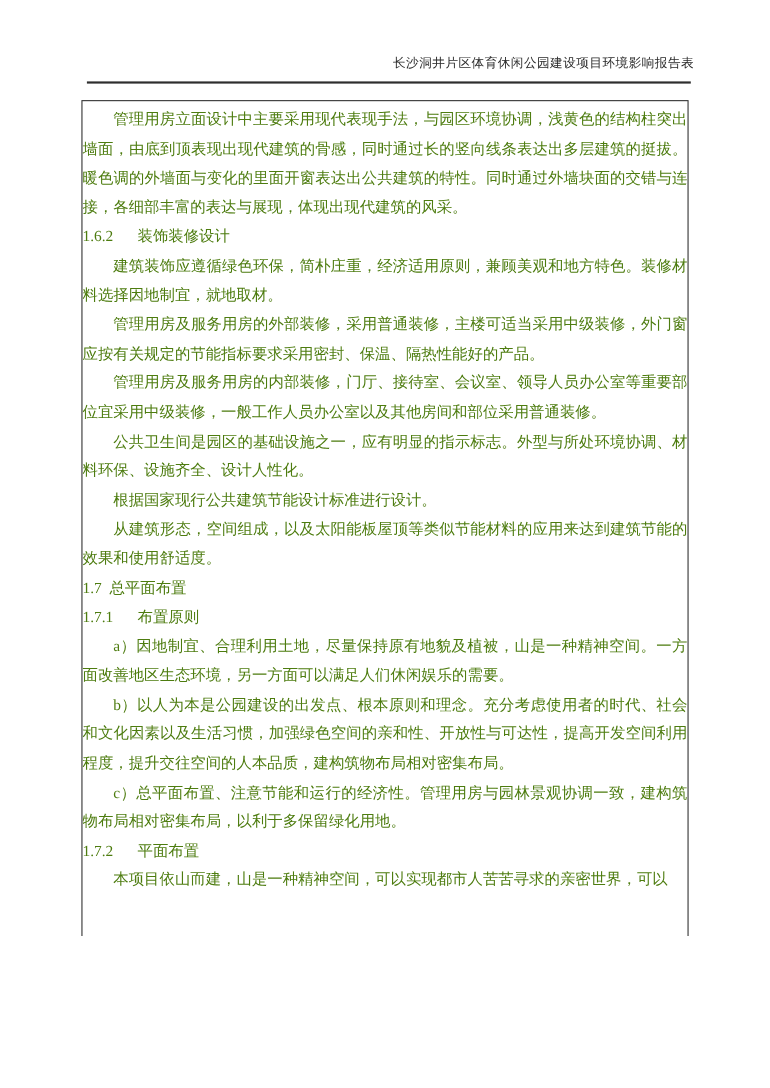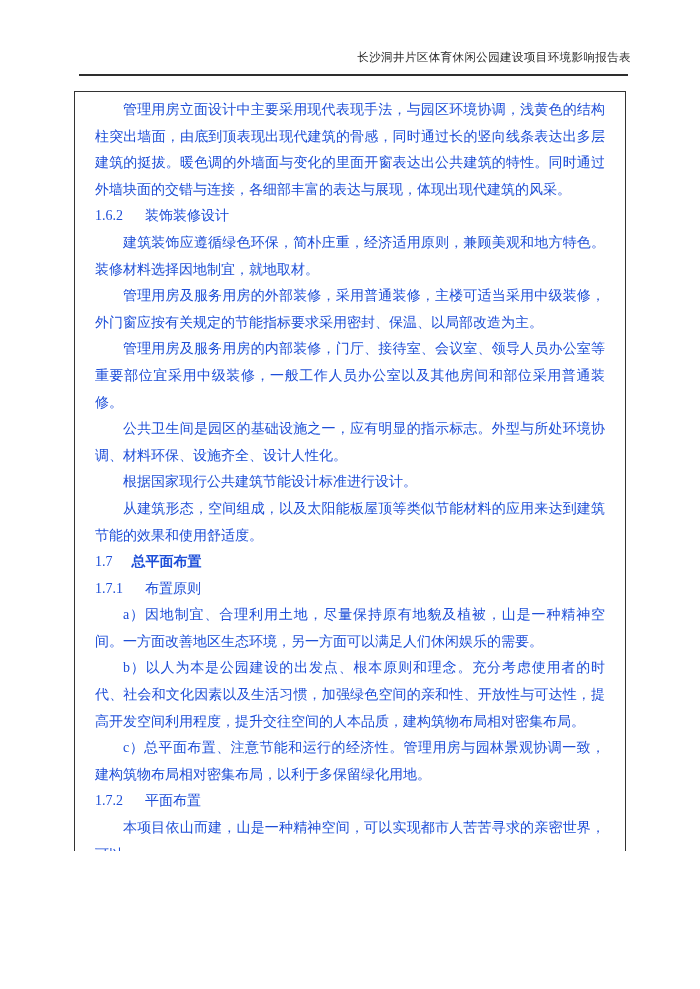--- a/index.html
+++ b/index.html
@@ -27,33 +27,33 @@
     top: 74px; left: 79px;
     width: 549px; height: 2px;
     background: #2e2e2e;
   }
   .sheet {
     position: absolute;
     top: 91px; left: 74px;
     width: 552px; height: 815px;
     box-sizing: border-box;
     border: 1.5px solid #333333;
-    padding: 5px 20px;
+    padding: 5px 0;
     font-size: 14px;
     line-height: 26.6px;
     text-align: justify;
     text-justify: inter-character;
-    color: #1d4ed8;
+    color: #4d7c0f;
     overflow: hidden;
   }
   .sheet p { margin: 0; }
   .para { text-indent: 28px; }
   .h2, .h3 { text-indent: 0; white-space: nowrap; }
   .h3 .ttl { margin-left: 22px; }
-  .h2 .ttl { margin-left: 19px; font-weight: bold; }
+  .h2 .ttl { margin-left: 7px; font-weight: normal; }
   .footer-page {
     position: absolute;
     top: 915px; left: 0;
     width: 100%;
     text-align: center;
     font-size: 12px;
     color: #2a2a2a;
   }
 </style>
 </head>
@@ -66,21 +66,21 @@
   <div class="header-rule"></div>
 
   <div class="sheet">
 
     <p class="para">管理用房立面设计中主要采用现代表现手法，与园区环境协调，浅黄色的结构柱突出墙面，由底到顶表现出现代建筑的骨感，同时通过长的竖向线条表达出多层建筑的挺拔。暖色调的外墙面与变化的里面开窗表达出公共建筑的特性。同时通过外墙块面的交错与连接，各细部丰富的表达与展现，体现出现代建筑的风采。</p>
 
     <p class="h3"><span>1.6.2</span><span class="ttl">装饰装修设计</span></p>
 
     <p class="para">建筑装饰应遵循绿色环保，简朴庄重，经济适用原则，兼顾美观和地方特色。装修材料选择因地制宜，就地取材。</p>
 
-    <p class="para">管理用房及服务用房的外部装修，采用普通装修，主楼可适当采用中级装修，外门窗应按有关规定的节能指标要求采用密封、保温、以局部改造为主。</p>
+    <p class="para">管理用房及服务用房的外部装修，采用普通装修，主楼可适当采用中级装修，外门窗应按有关规定的节能指标要求采用密封、保温、隔热性能好的产品。</p>
 
     <p class="para">管理用房及服务用房的内部装修，门厅、接待室、会议室、领导人员办公室等重要部位宜采用中级装修，一般工作人员办公室以及其他房间和部位采用普通装修。</p>
 
     <p class="para">公共卫生间是园区的基础设施之一，应有明显的指示标志。外型与所处环境协调、材料环保、设施齐全、设计人性化。</p>
 
 
     <p class="para">根据国家现行公共建筑节能设计标准进行设计。</p>
 
     <p class="para">从建筑形态，空间组成，以及太阳能板屋顶等类似节能材料的应用来达到建筑节能的效果和使用舒适度。</p>
 

